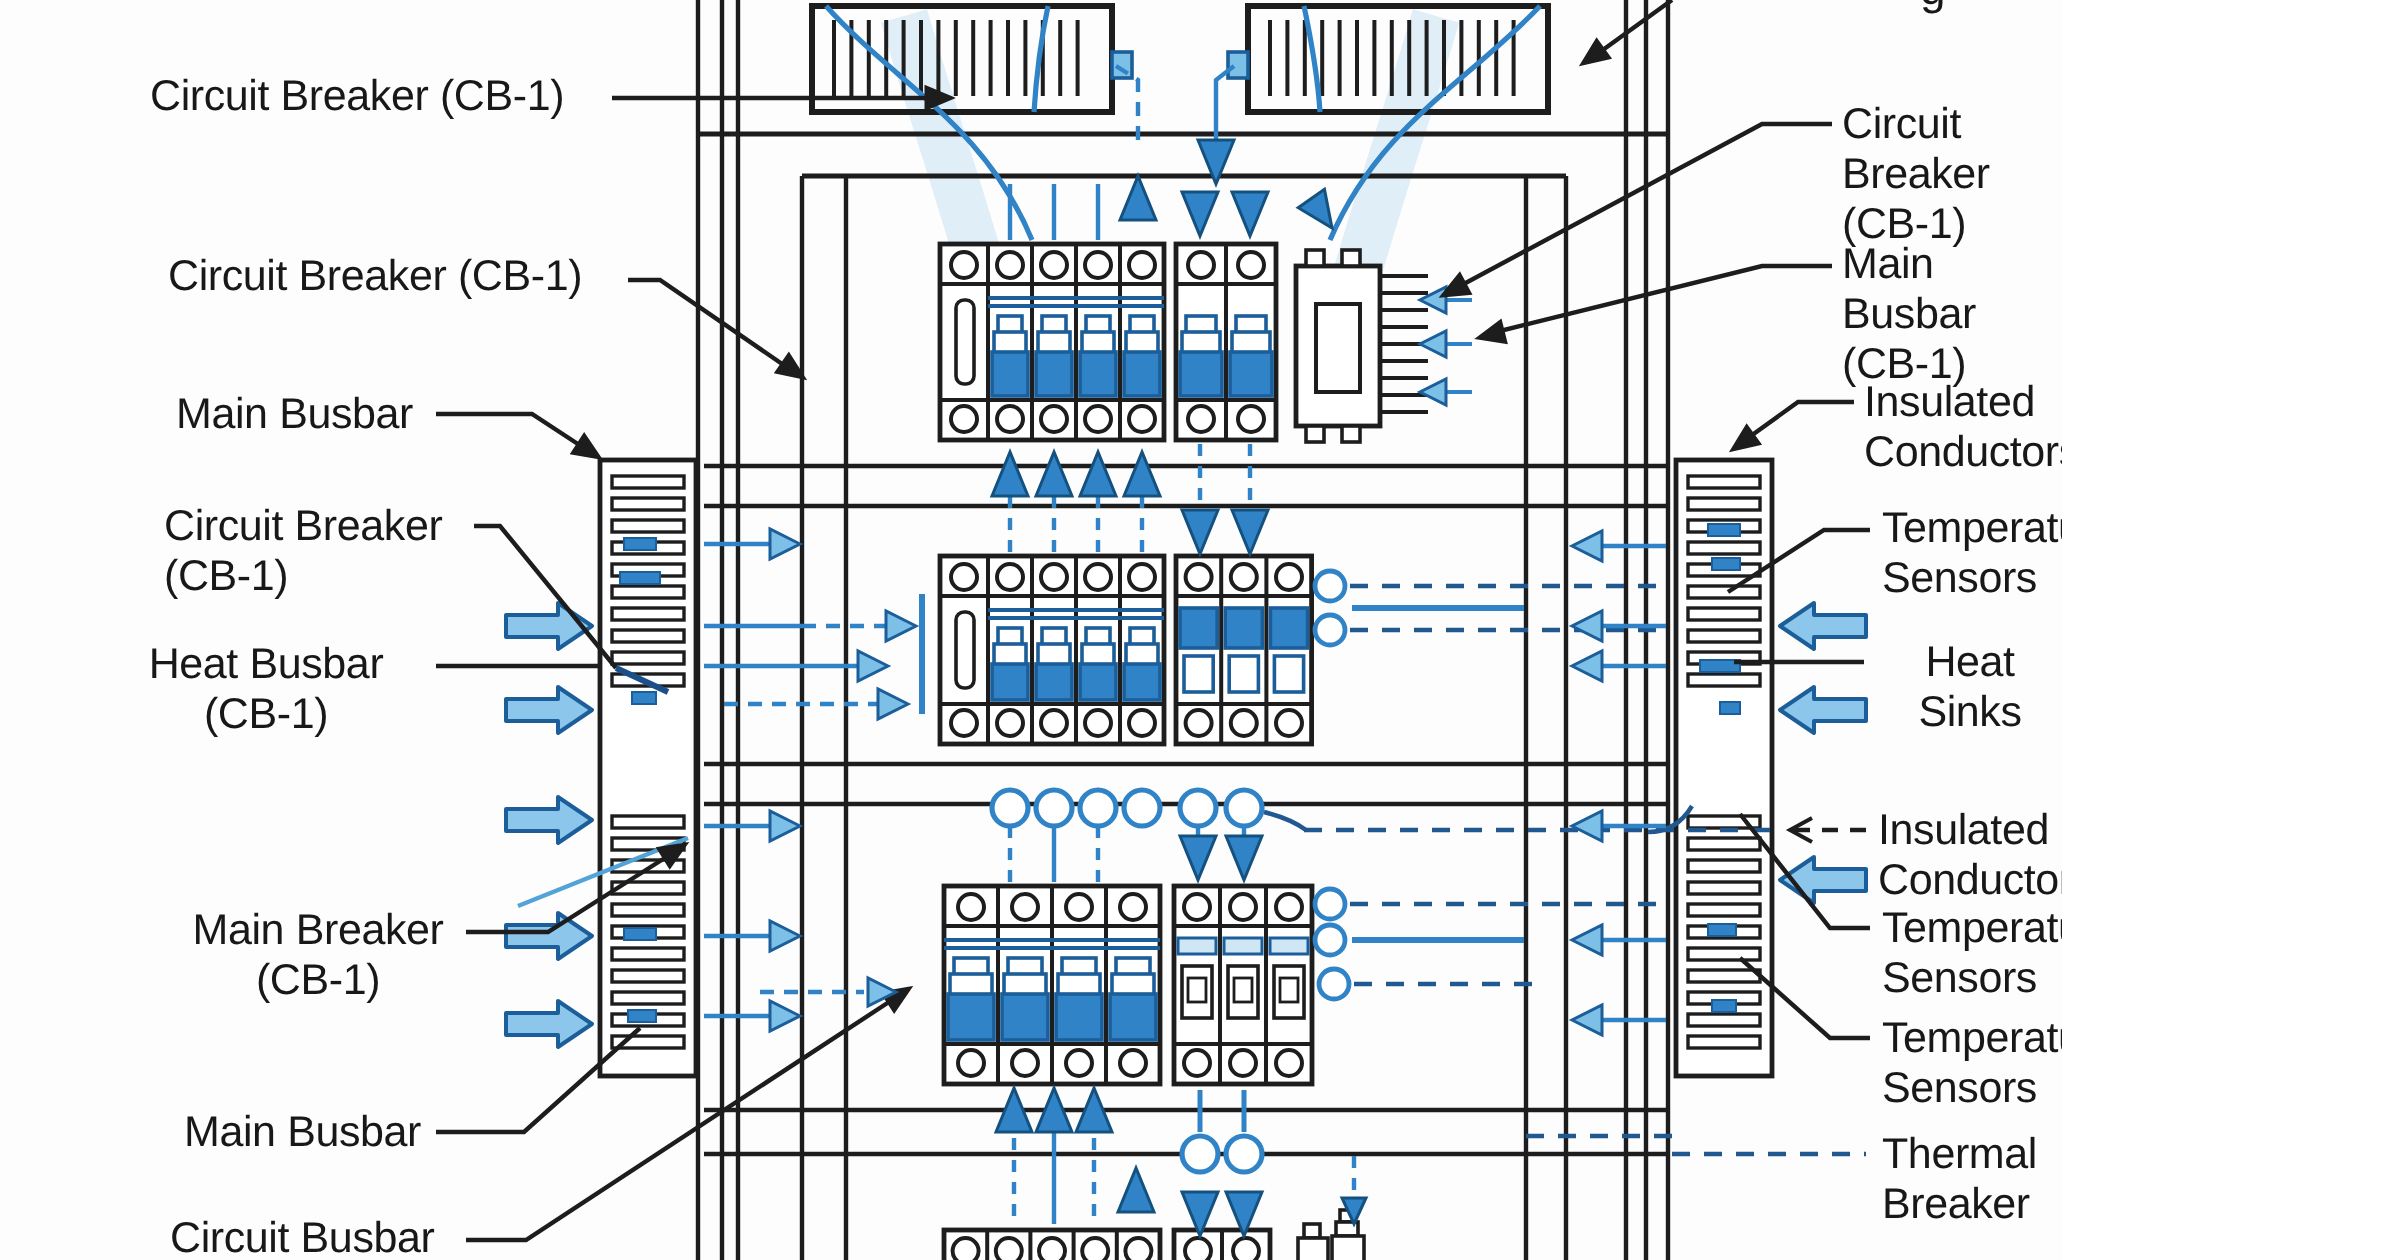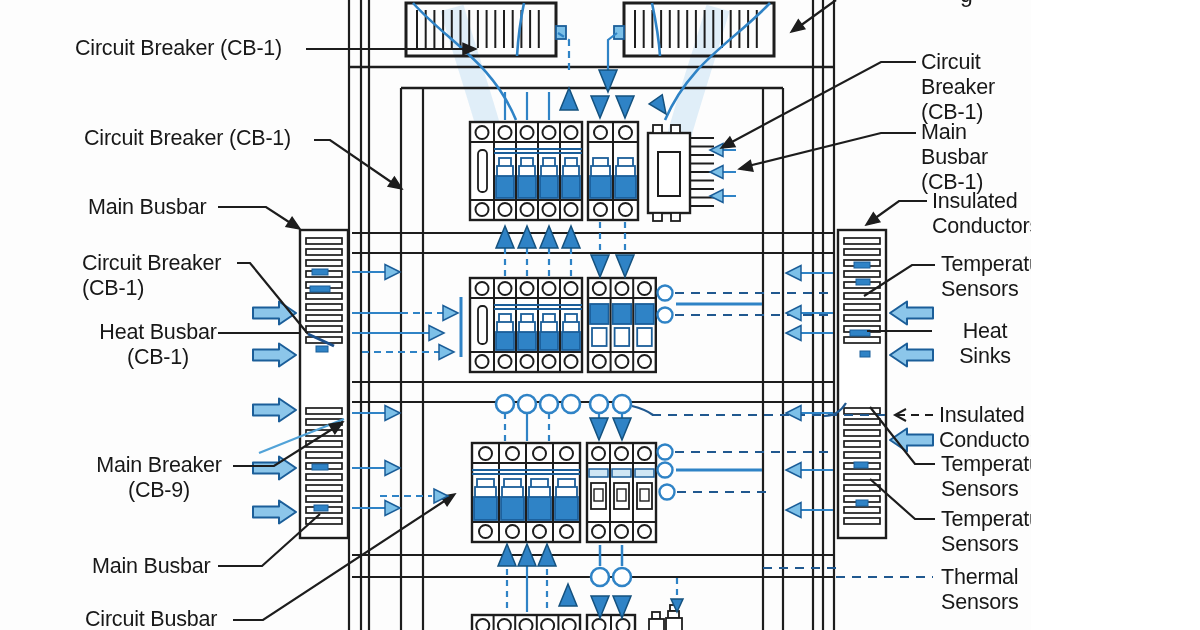--- a/index.html
+++ b/index.html
@@ -493,37 +493,37 @@
       <polygon points="0,0 -13,-5.5 -13,5.5" fill="#1d1d1d" stroke="#1d1d1d" stroke-width="1.5" transform="translate(739,169) rotate(166)"></polygon>
       <polygon points="0,0 -13,-5.5 -13,5.5" fill="#1d1d1d" stroke="#1d1d1d" stroke-width="1.5" transform="translate(866,225) rotate(144.3)"></polygon>
       <polygon points="0,0 -13,-5.5 -13,5.5" fill="#1d1d1d" stroke="#1d1d1d" stroke-width="1.5" transform="translate(791,32) rotate(144.2)"></polygon>
     </svg>
 
   <div class="lbl" style="left:75px;top:36px;">Circuit Breaker (CB-1)</div>
   <div class="lbl" style="left:84px;top:126px;">Circuit Breaker (CB-1)</div>
   <div class="lbl" style="left:88px;top:195px;">Main Busbar</div>
   <div class="lbl" style="left:82px;top:251px;">Circuit Breaker
 (CB-1)</div>
-  <div class="lbl center" style="left:88px;top:320px;width:140px;">Heat Busbar
+  <div class="lbl center" style="left:63px;top:320px;width:140px;">Heat Busbar
 (CB-1)</div>
   <div class="lbl center" style="left:88px;top:453px;width:142px;">Main Breaker
-(CB-9)</div>
+(CB-1)</div>
   <div class="lbl" style="left:92px;top:554px;">Main Busbar</div>
   <div class="lbl" style="left:85px;top:607px;">Circuit Busbar</div>
 
   <div class="lbl" style="left:921px;top:50px;">Circuit Breaker
 (CB-1)</div>
   <div class="lbl" style="left:921px;top:120px;">Main Busbar
 (CB-1)</div>
   <div class="lbl" style="left:932px;top:189px;">Insulated Conductors</div>
   <div class="lbl" style="left:941px;top:252px;">Temperature
 Sensors</div>
   <div class="lbl" style="left:939px;top:319px;text-align:center;">Heat Sinks</div>
   <div class="lbl" style="left:939px;top:403px;">Insulated Conductors</div>
   <div class="lbl" style="left:941px;top:452px;">Temperature
 Sensors</div>
   <div class="lbl" style="left:941px;top:507px;">Temperature
 Sensors</div>
   <div class="lbl" style="left:941px;top:565px;">Thermal
-Sensors</div>
+Breaker</div>
 
   <div class="lbl" style="left:960px;top:-18px;font-size:23px;">g</div>
 </div>
 
 </body></html>

